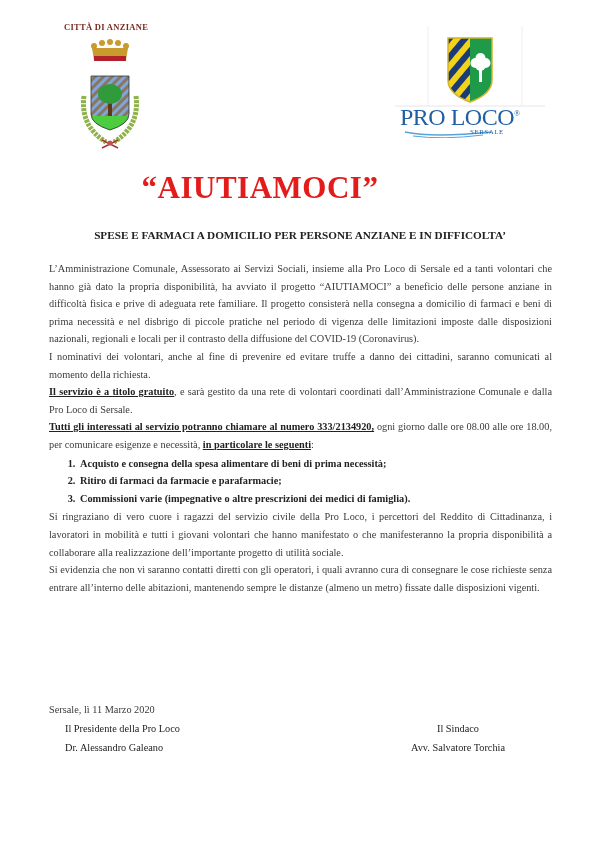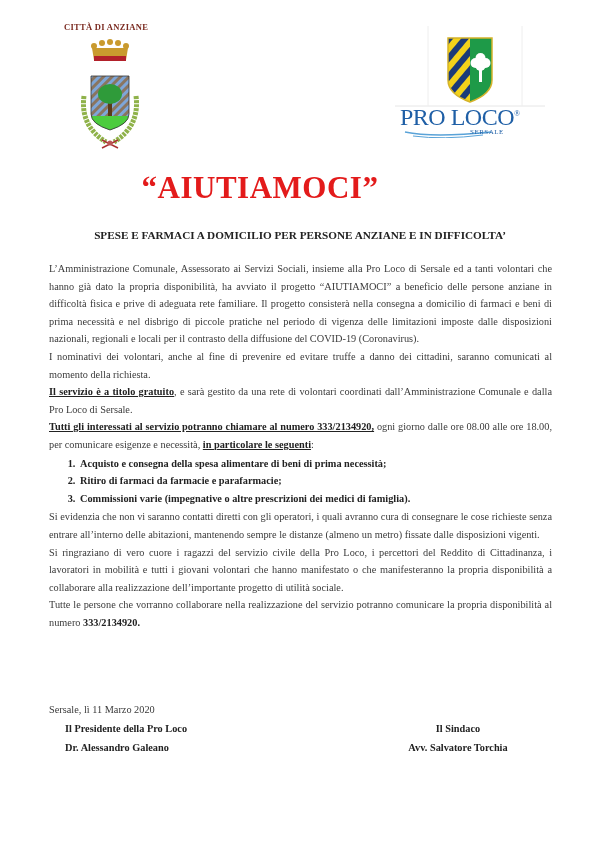--- a/index.html
+++ b/index.html
@@ -20,21 +20,21 @@
 
   
   #body { left: 49px; top: 260px; width: 503px; font-size: 10.3px; line-height: 17.6px; color: #3a3a3a; }
   #body p { margin: 0; text-align: justify; }
   .b { font-weight: bold; color: #222; }
   .u { text-decoration: underline; }
   ol#services { margin: 1px; padding-left: 28px; font-weight: bold; color: #222; }
   ol#services li { padding-left: 2px; }
 
   #sign { left: 49px; top: 700px; width: 503px; font-size: 10.3px; line-height: 19px; color: #3a3a3a; }
-  .sign-row { display: flex; justify-content: space-between; font-weight: bold; color: #222; }
+  .sign-row { display: flex; justify-content: space-between; font-weight: normal; color: #222; }
   .sign-left { padding-left: 16px; }
   .sign-right { width: 160px; text-align: center; padding-right: 14px; }
 </style>
 </head>
 <body>
 
 <div id="city-title" class="abs">CITTÀ DI ANZIANE</div>
 <div id="city-crest" class="abs">
   <svg width="80" height="120" viewBox="0 0 80 120">
 
@@ -111,23 +111,22 @@
 <div id="body" class="abs">
   <p>L’Amministrazione Comunale, Assessorato ai Servizi Sociali, insieme alla Pro Loco di Sersale ed a tanti volontari che hanno già dato la propria disponibilità, ha avviato il progetto “AIUTIAMOCI” a beneficio delle persone anziane in difficoltà fisica e prive di adeguata rete familiare. Il progetto consisterà nella consegna a domicilio di farmaci e beni di prima necessità e nel disbrigo di piccole pratiche nel periodo di vigenza delle limitazioni imposte dalle disposizioni nazionali, regionali e locali per il contrasto della diffusione del COVID-19 (Coronavirus).</p>
   <p>I nominativi dei volontari, anche al fine di prevenire ed evitare truffe a danno dei cittadini, saranno comunicati al momento della richiesta.</p>
   <p><span class="b u">Il servizio è a titolo gratuito</span><span>, e sarà gestito da una rete di volontari coordinati dall’Amministrazione Comunale e dalla Pro Loco di Sersale.</span></p>
   <p><span class="b u">Tutti gli interessati al servizio potranno chiamare al numero 333/2134920,</span><span> ogni giorno dalle ore 08.00 alle ore 18.00, per comunicare esigenze e necessità, </span><span class="b u">in particolare le seguenti</span><span>:</span></p>
   <ol id="services">
     <li>Acquisto e consegna della spesa alimentare di beni di prima necessità;</li>
     <li>Ritiro di farmaci da farmacie e parafarmacie;</li>
     <li>Commissioni varie (impegnative o altre prescrizioni dei medici di famiglia).</li>
   </ol>
+  <p>Si ringraziano di vero cuore i ragazzi del servizio civile della Pro Loco, i percettori del Reddito di Cittadinanza, i lavoratori in mobilità e tutti i giovani volontari che hanno manifestato o che manifesteranno la propria disponibilità a collaborare alla realizzazione dell’importante progetto di utilità sociale.</p>
   <p>Si evidenzia che non vi saranno contatti diretti con gli operatori, i quali avranno cura di consegnare le cose richieste senza entrare all’interno delle abitazioni, mantenendo sempre le distanze (almeno un metro) fissate dalle disposizioni vigenti.</p>
-  <p>Si ringraziano di vero cuore i ragazzi del servizio civile della Pro Loco, i percettori del Reddito di Cittadinanza, i lavoratori in mobilità e tutti i giovani volontari che hanno manifestato o che manifesteranno la propria disponibilità a collaborare alla realizzazione dell’importante progetto di utilità sociale.</p>
-  <p><span>Tutte le persone che vorranno collaborare nella realizzazione del servizio potranno comunicare la propria disponibilità al numero </span><span class="b">333/2134920.</span></p>
 </div>
 
 <div id="sign" class="abs">
   <div>Sersale, lì 11 Marzo 2020</div>
   <div class="sign-row">
     <span class="sign-left">Il Presidente della Pro Loco</span>
     <span class="sign-right">Il Sindaco</span>
   </div>
   <div class="sign-row">
     <span class="sign-left">Dr. Alessandro Galeano</span>

